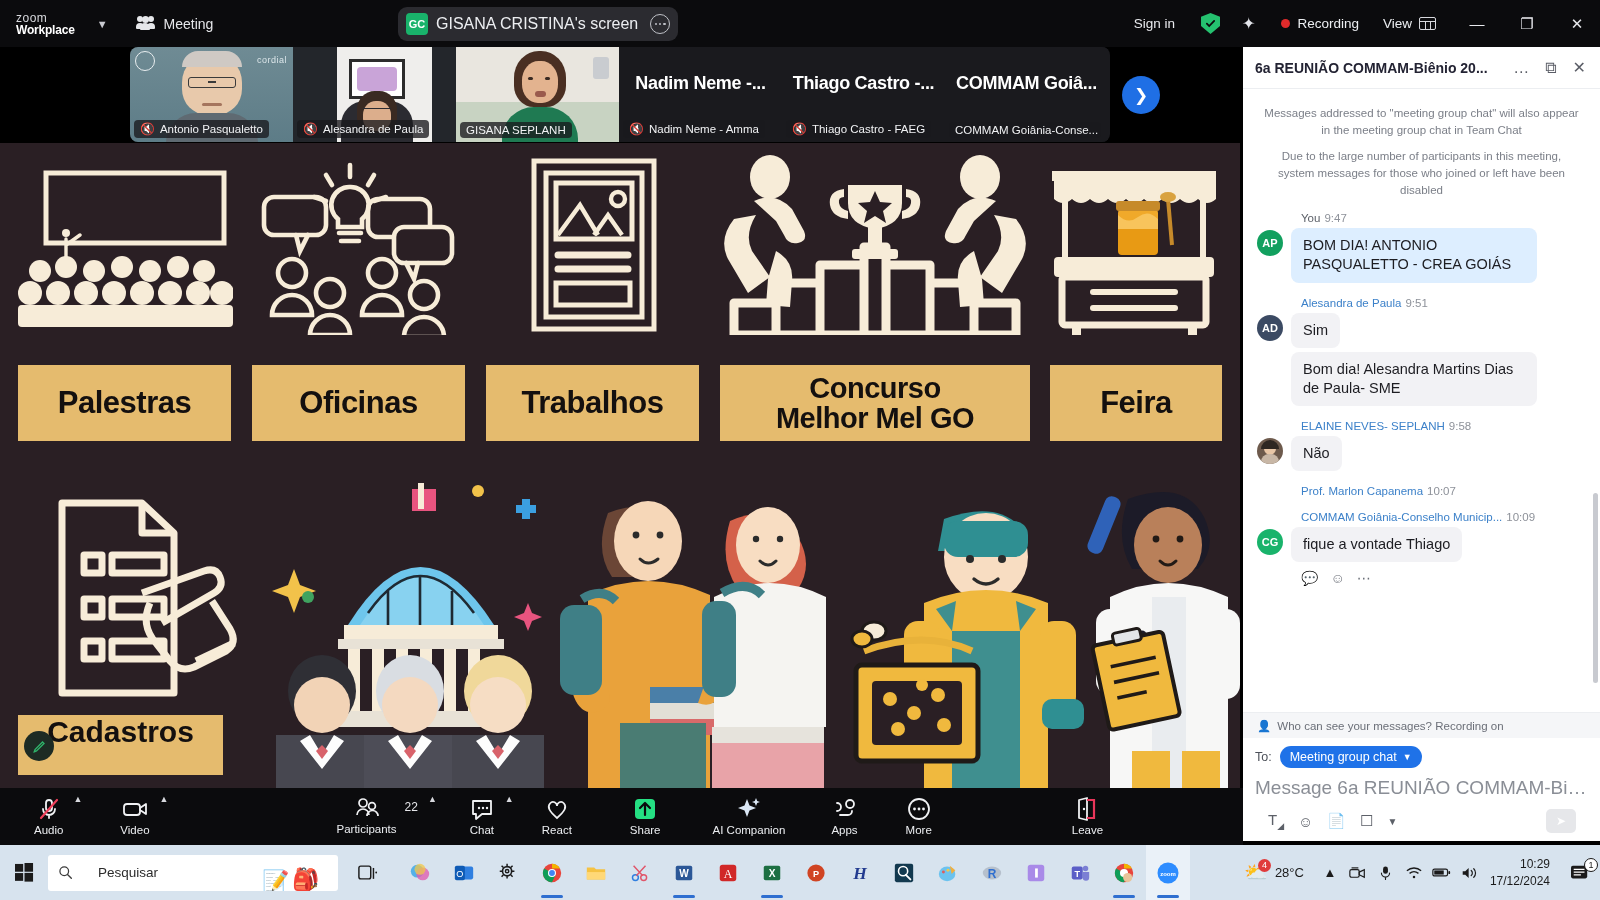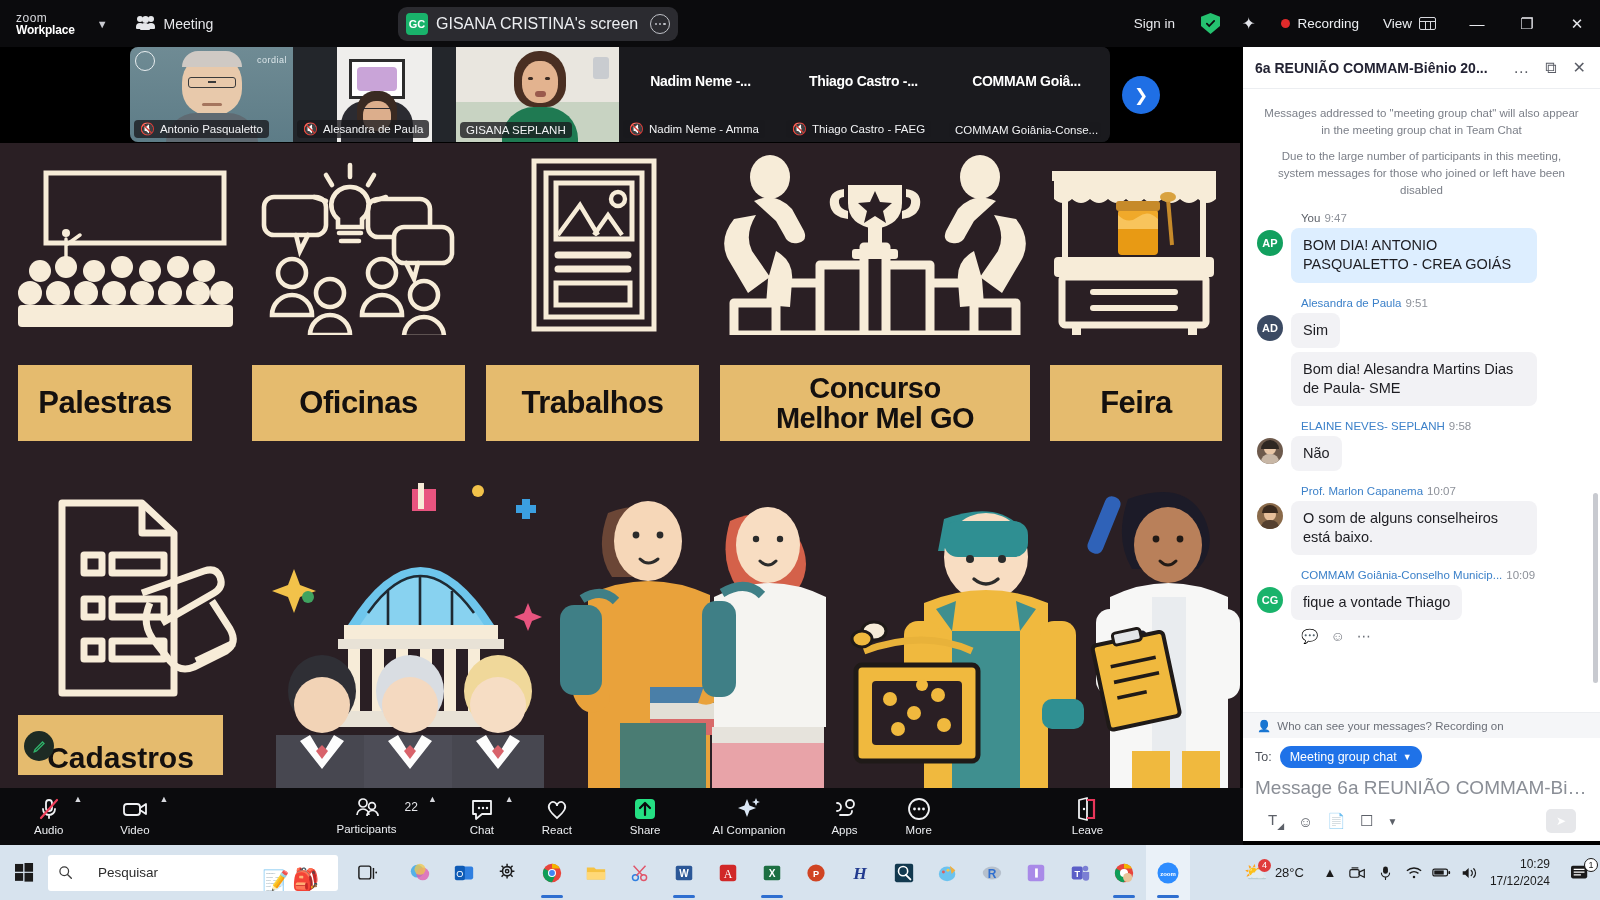--- a/index.html
+++ b/index.html
@@ -75,21 +75,21 @@
   .tile.active { outline: 3px solid #4ee39a; outline-offset: -3px; }
   .tile-name {
     position: absolute; left: 4px; bottom: 4px; max-width: 152px;
     background: rgba(26,26,30,.78); border-radius: 4px; padding: 2px 6px;
     color: #f1f2f4; font-size: 11.5px; display: flex; align-items: center; gap: 5px;
     white-space: nowrap; overflow: hidden; text-overflow: ellipsis;
   }
   .mute-ico { color: #ff5a5a; font-size: 12px; flex: 0 0 auto; }
   .tile-big-label {
     position: absolute; left: 0; right: 0; top: 26px; text-align: center;
-    color: #fff; font-size: 14px; font-weight: 700; letter-spacing: -.3px;
+    color: #fff; font-size: 18px; font-weight: 700; letter-spacing: -.3px;
     white-space: nowrap; overflow: hidden; text-overflow: ellipsis; padding: 0 6px;
   }
   .strip-next {
     position: absolute; left: 1122px; top: 76px; width: 38px; height: 38px;
     border-radius: 50%; background: #1f6fe5; color: #fff; display:flex;
     align-items:center; justify-content:center; font-size:17px;
   }
 
   
   .vbg { position:absolute; inset:0; }
@@ -108,21 +108,21 @@
     display: flex; align-items: center; justify-content: center;
     color: #14100f; font-weight: 800; font-size: 31px; letter-spacing: -.5px;
     line-height: 1.05; text-align: center; padding: 0 6px;
   }
   .card.two-line { font-size: 29px; }
 
   .bottom-art { position: absolute; left: 0; top: 330px; width: 1240px; height: 315px; }
 
   .cadastros-card {
     position: absolute; left: 18px; top: 572px; width: 205px; height: 60px;
-    background: #e5bb6e; display:flex; align-items:flex-end; justify-content:center;
+    background: #e5bb6e; display:flex; align-items:flex-start; justify-content:center;
     color:#14100f; font-weight:800; font-size:30px;
   }
   .annot-badge {
     position: absolute; left: 24px; top: 588px; width: 30px; height: 30px;
     border-radius: 50%; background: #1d2b24; display:flex; align-items:center; justify-content:center;
   }
 
   
   .chat-panel {
     position: absolute; left: 1243px; top: 47px; width: 357px; height: 794px;
@@ -452,21 +452,21 @@
             <path d="M72 60 q10 10 20 2 q10 -8 20 2 l0 10 l-40 0z" fill="#f8c45c"></path>
             <rect x="70" y="46" width="44" height="10" rx="3" fill="#c68a2a"></rect>
             <path d="M122 44 l4 46" stroke="#c68a2a" stroke-width="4" fill="none"></path>
             <ellipse cx="122" cy="42" rx="8" ry="5" fill="#d9a23f"></ellipse>
           </g>
         </svg>
       </div>
     </div>
 
     <div class="cards">
-      <div class="card" style="left:18px;width:174px;">
+      <div class="card" style="left:18px;width:213px;">
         <span>Palestras</span>
       </div>
       <div class="card" style="left:252px;width:213px;">
         <span>Oficinas</span>
       </div>
       <div class="card" style="left:486px;width:213px;">
         <span>Trabalhos</span>
       </div>
       <div class="card two-line" style="left:720px;width:310px;flex-direction:column;">
         <span>Concurso</span>
@@ -689,28 +689,20 @@
             <span style="position:absolute;left:4px;top:16px;width:18px;height:10px;background:#c8b7a6;border-radius:8px 8px 0 0;"></span>
           </div>
           <div class="bubble">Não</div>
         </div>
       </div>
 
       <div class="msg-group">
         <div class="msg-meta">
           <span class="who">Prof. Marlon Capanema</span><span class="time">10:07</span>
         </div>
-        <div class="msg-row">
-          <div class="avatar" style="background:#8a6a4a;overflow:hidden;position:relative;">
-            <span style="position:absolute;left:7px;top:5px;width:12px;height:13px;background:#e8c09a;border-radius:50%;"></span>
-            <span style="position:absolute;left:5px;top:2px;width:16px;height:8px;background:#3a2a1e;border-radius:8px 8px 0 0;"></span>
-            <span style="position:absolute;left:4px;top:17px;width:18px;height:9px;background:#55402f;border-radius:8px 8px 0 0;"></span>
-          </div>
-          <div class="bubble">O som de alguns conselheiros está baixo.</div>
-        </div>
       </div>
 
       <div class="msg-group">
         <div class="msg-meta">
           <span class="who">COMMAM Goiânia-Conselho Municip...</span><span class="time">10:09</span>
         </div>
         <div class="msg-row">
           <div class="avatar" style="background:#19b36b;">CG</div>
           <div class="bubble">fique a vontade Thiago</div>
         </div>

